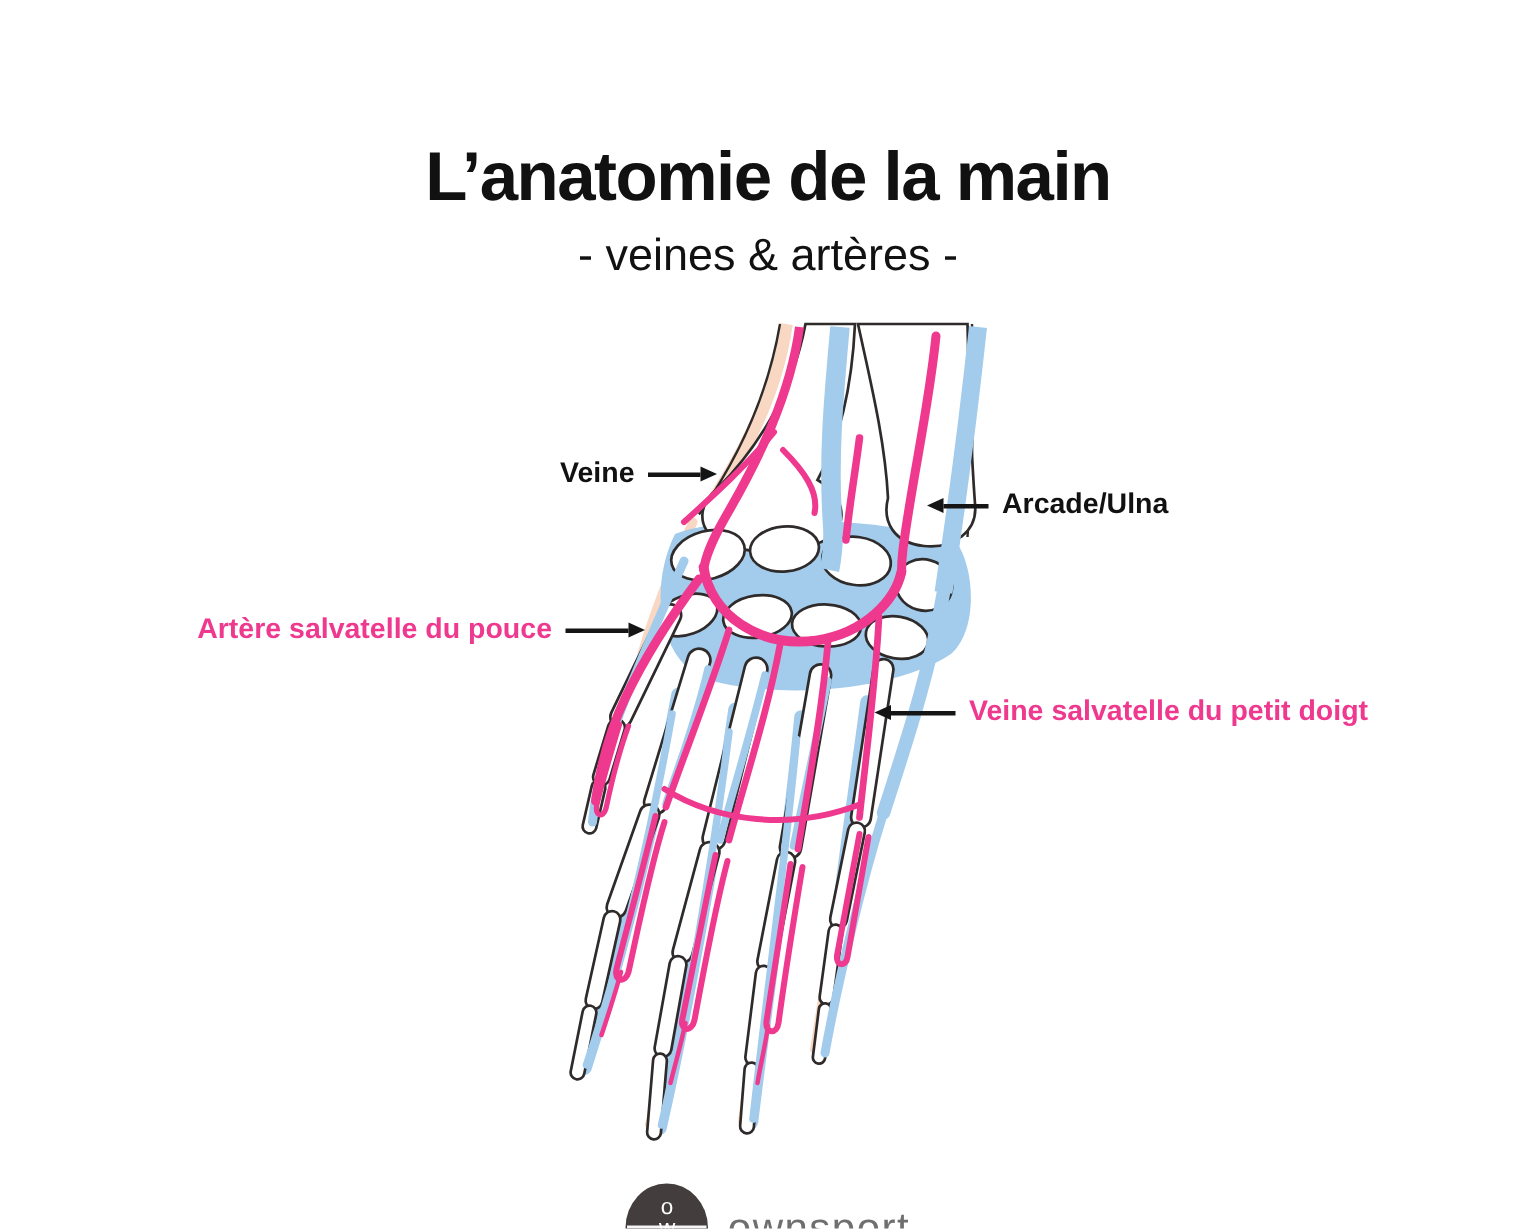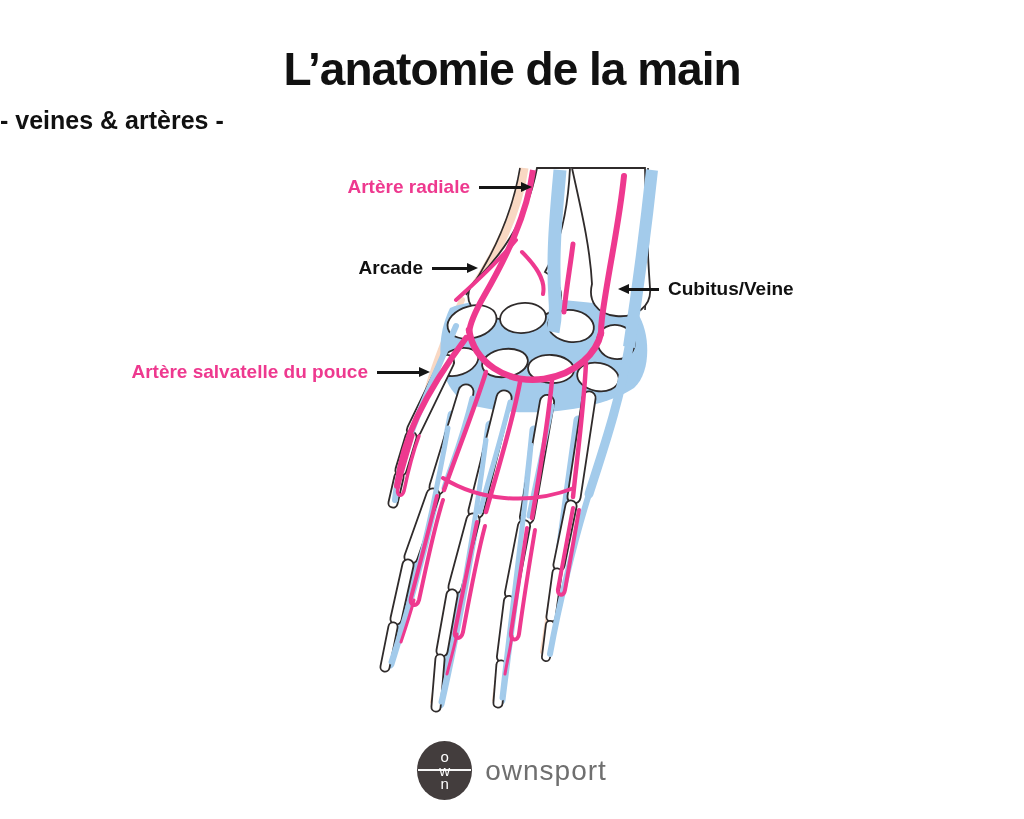--- a/index.html
+++ b/index.html
@@ -2,27 +2,27 @@
 <html style="--c-artery: #EE398F; --c-vein: #A3CBEB; --c-skin: #F9D8C3; --c-outline: #2F2B2B; --c-label-pink: #EE398F; --c-text-black: #111111; --c-logo-circle: #433D3D; --c-logo-text: #6F6F6F;"><head>
 <meta charset="utf-8">
 <style>
   :root{
     --c-artery:#EE398F; --c-vein:#A3CBEB; --c-skin:#F9D8C3; --c-outline:#2F2B2B;
     --c-label-pink:#EE398F; --c-text-black:#111111; --c-logo-circle:#433D3D; --c-logo-text:#6F6F6F;
   }
   *{margin:0;padding:0;box-sizing:border-box}
   html,body{width:1024px;height:819px;background:#ffffff;overflow:hidden;
     font-family:"Liberation Sans",sans-serif;}
-  .page{position:relative;width:1024px;height:662px;background:#fff;}
+  .page{position:relative;width:1024px;height:662px;background:#fff;margin-top:48px;}
 
   
   .title{position:absolute;top:42px;left:0;right:0;text-align:center;
     font-size:46px;font-weight:700;letter-spacing:-1px;color:var(--c-text-black,#111);}
-  .subtitle{position:absolute;top:106px;left:0;right:0;text-align:left;
-    font-size:25px;font-weight:700;color:var(--c-text-black,#111);}
+  .subtitle{position:absolute;top:106px;left:0;right:0;text-align:center;
+    font-size:30px;font-weight:400;color:var(--c-text-black,#111);}
 
   
   .diagram{position:absolute;inset:0;}
   svg.hand{position:absolute;left:0;top:0;}
 
   
   .artery{fill:none;stroke:var(--c-artery,#EE398F);stroke-linecap:round;stroke-linejoin:round}
   .vein{fill:none;stroke:var(--c-vein,#A3CBEB);stroke-linecap:round;stroke-linejoin:round}
   .veinfill{fill:var(--c-vein,#A3CBEB);stroke:none}
   .skin{fill:none;stroke:var(--c-skin,#F9D8C3);stroke-linecap:round}
@@ -190,55 +190,55 @@
         <path class="artery" stroke-width="4" d="M437,496 C427,538 416,578 411,598 C409,606 417,608 419,600 C426,568 434,528 443,500"></path>
         <path class="artery" stroke-width="3" d="M414,600 C410,615 405,630 401,642"></path>
         <path class="artery" stroke-width="4" d="M477,522 C468,565 459,610 455,631 C453,639 461,641 463,632 C470,594 477,556 485,526"></path>
         <path class="artery" stroke-width="3" d="M457,634 C454,648 450,662 447,674"></path>
         <path class="artery" stroke-width="4" d="M527,528 C521,570 514,612 511,633 C510,641 518,642 519,634 C524,597 530,560 535,530"></path>
         <path class="artery" stroke-width="3" d="M512,636 C510,650 507,662 505,674"></path>
         <path class="artery" stroke-width="4" d="M573,508 C567,540 561,572 558,589 C557,596 564,597 565,590 C570,561 575,532 579,510"></path>
       </g>
     </svg>
 
-    <div class="lbl pink dir-right" style="right:492px;top:176px">
-      <span class="lbl-text">Artère radiale</span>
+
+
+
+    <div class="lbl black dir-left" style="left:618px;top:278px">
+      <span class="arrow">
+          <span class="head-left"></span>
+          <span class="shaft" style="width:30px"></span>
+        </span>
+      <span class="lbl-text">Arcade/Ulna</span>
+    </div>
+
+    <div class="lbl black dir-right" style="right:546px;top:257px">
+      <span class="lbl-text">Veine</span>
+      <span class="arrow">
+          <span class="shaft" style="width:35px"></span>
+          <span class="head-right"></span>
+        </span>
+    </div>
+
+    <div class="lbl pink dir-right" style="right:594px;top:361px">
+      <span class="lbl-text">Artère salvatelle du pouce</span>
       <span class="arrow">
           <span class="shaft" style="width:42px"></span>
           <span class="head-right"></span>
         </span>
     </div>
 
 
-
-    <div class="lbl black dir-left" style="left:618px;top:278px">
+    <div class="lbl pink dir-left" style="left:583px;top:416px">
       <span class="arrow">
           <span class="head-left"></span>
-          <span class="shaft" style="width:30px"></span>
-        </span>
-      <span class="lbl-text">Cubitus/Veine</span>
-    </div>
-
-    <div class="lbl black dir-right" style="right:546px;top:257px">
-      <span class="lbl-text">Arcade</span>
-      <span class="arrow">
-          <span class="shaft" style="width:35px"></span>
-          <span class="head-right"></span>
-        </span>
-    </div>
-
-    <div class="lbl pink dir-right" style="right:594px;top:361px">
-      <span class="lbl-text">Artère salvatelle du pouce</span>
-      <span class="arrow">
-          <span class="shaft" style="width:42px"></span>
-          <span class="head-right"></span>
-        </span>
-    </div>
-
-
+          <span class="shaft" style="width:43px"></span>
+        </span>
+      <span class="lbl-text">Veine salvatelle du petit doigt</span>
+    </div>
 
   </div>
 
   <div class="footer">
     <span class="logo-mark">
       <span>o</span>
       <span>w</span>
       <span>n</span>
       <span class="bar"></span>
     </span>

